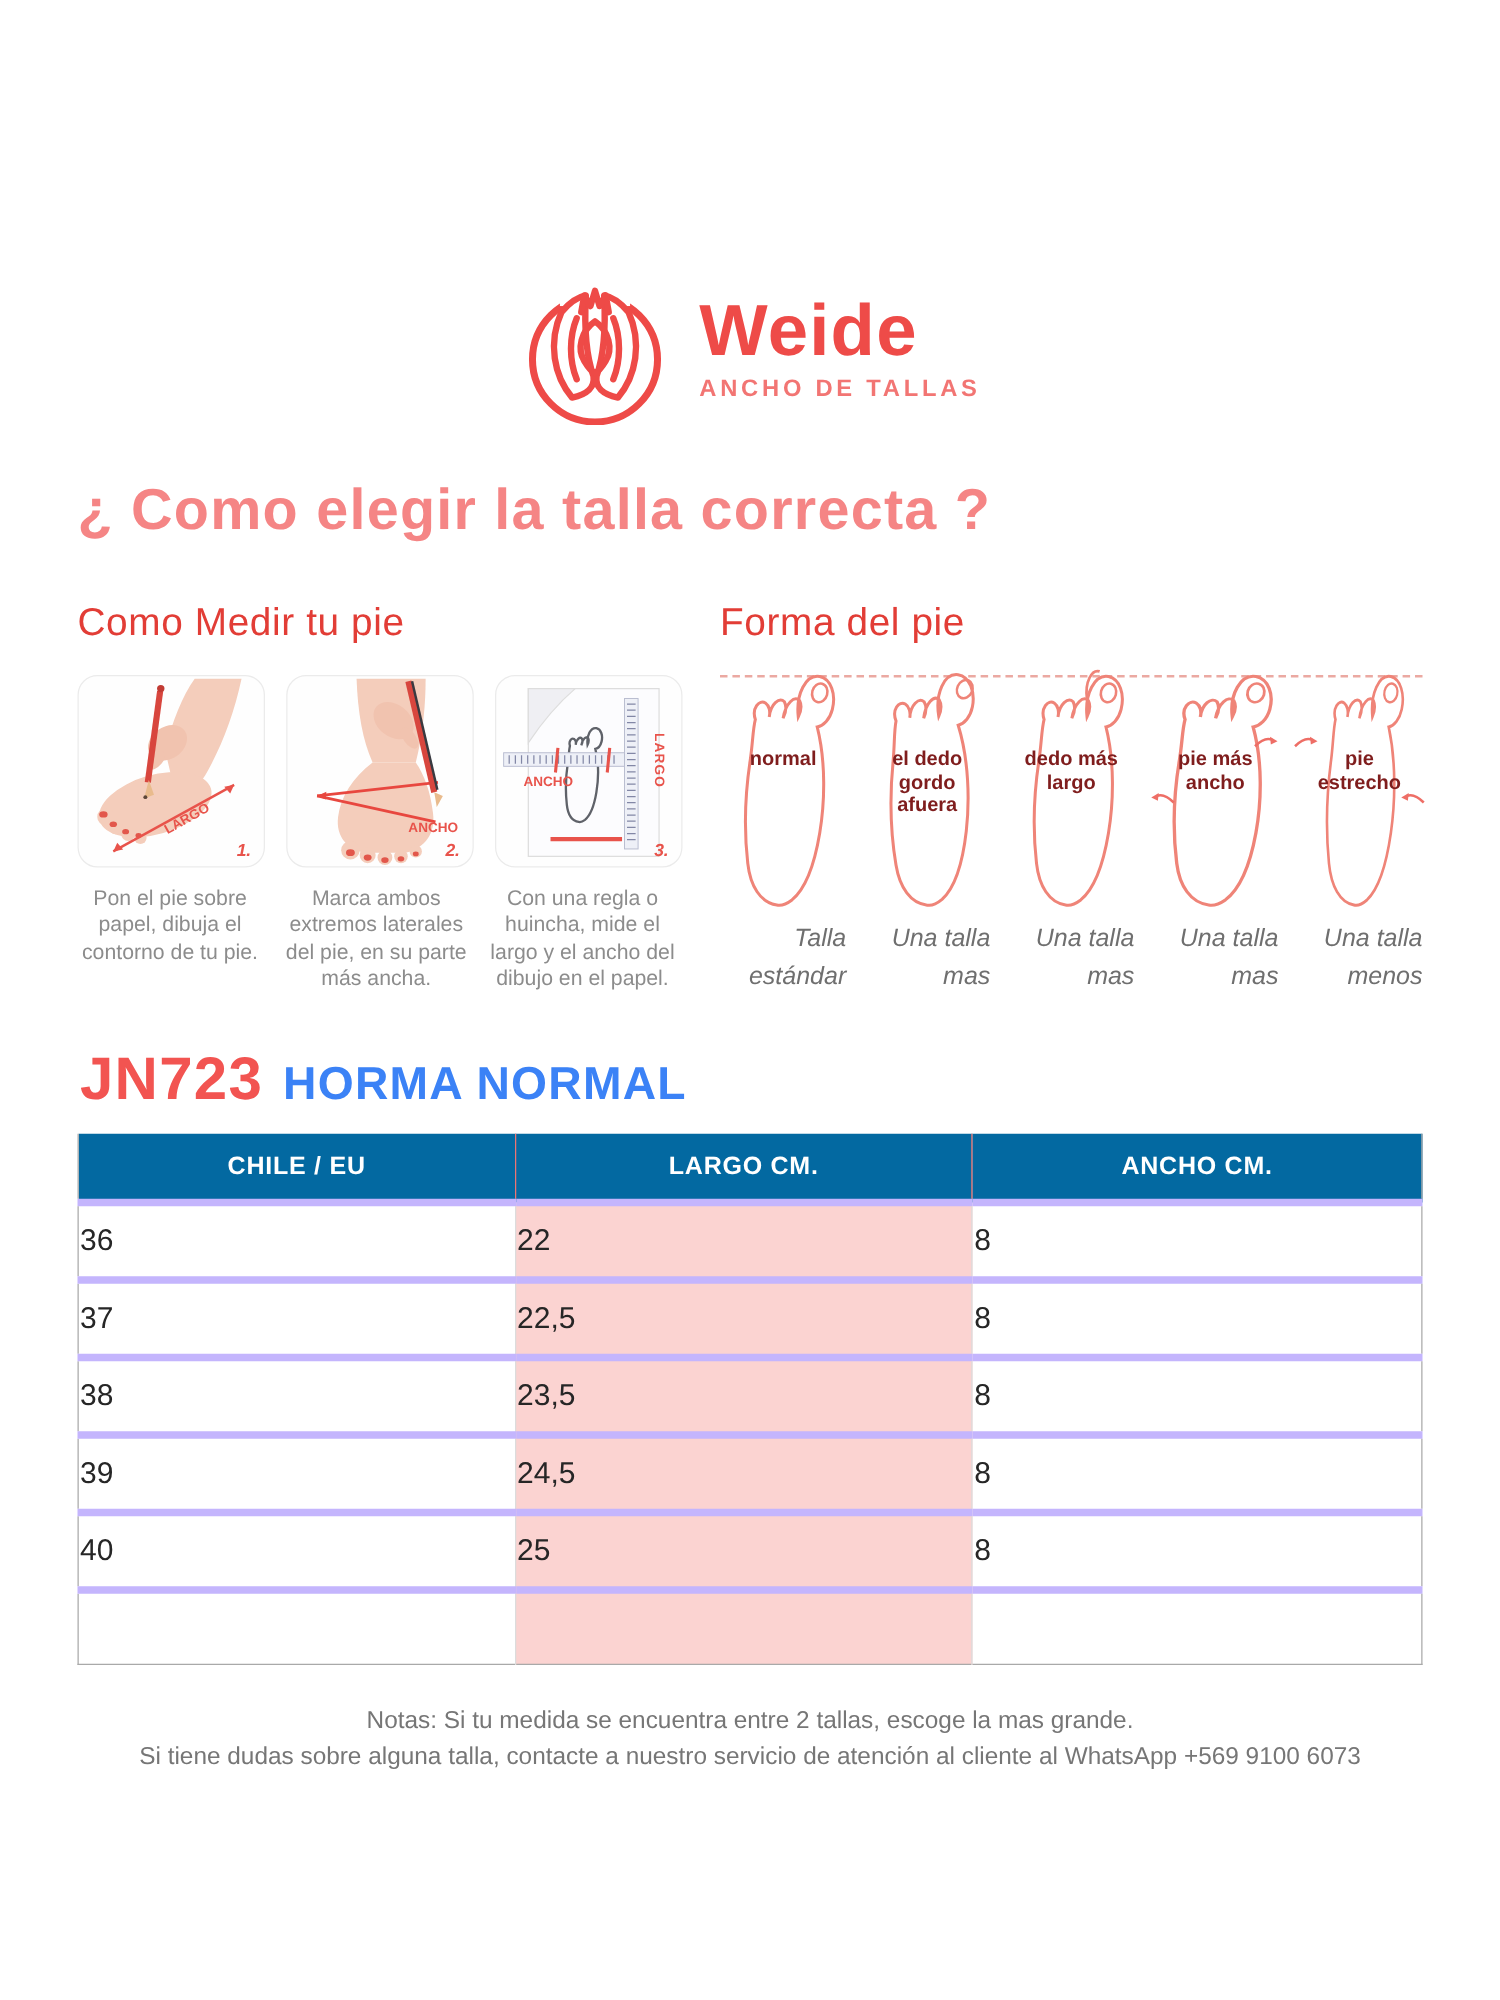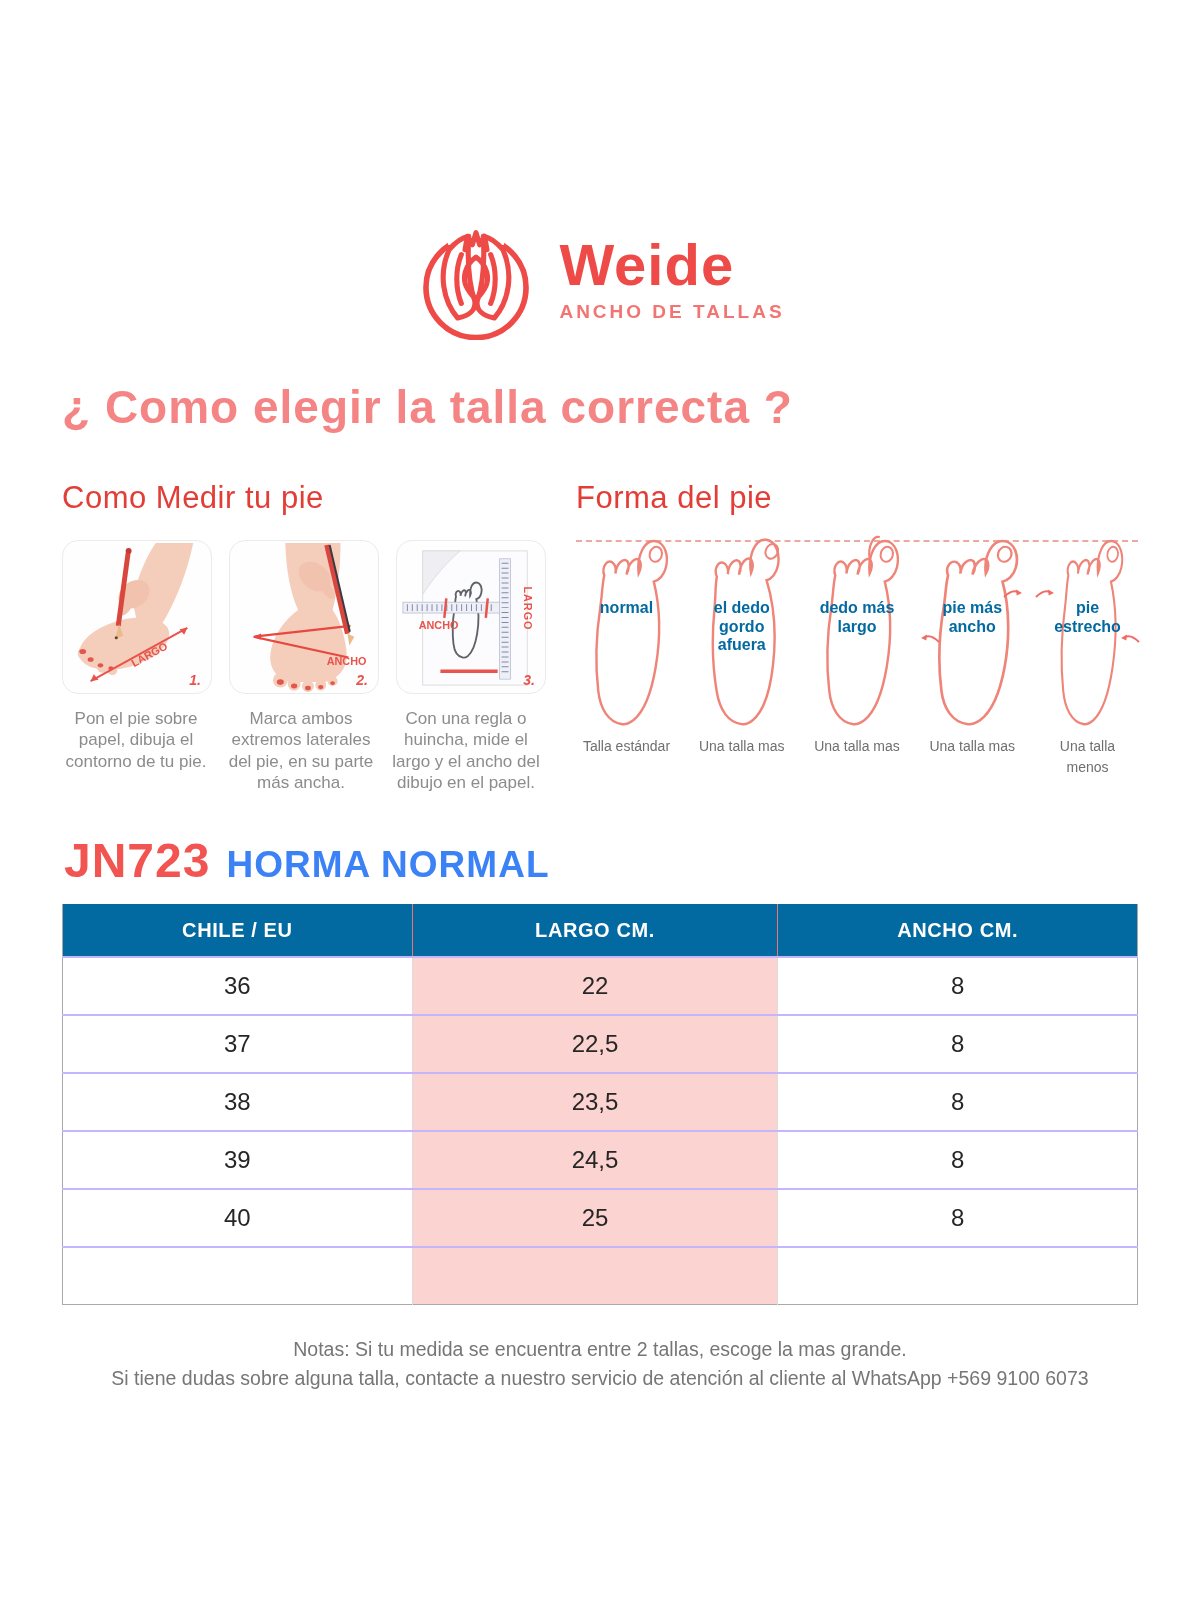--- a/index.html
+++ b/index.html
@@ -29,40 +29,40 @@
   .captions p{width:148px;flex:none;margin:0;text-align:center;color:#8c8c8c;font-weight:normal;
               font-size:17px;line-height:1.25;}
   
   .shapes{width:562px;margin-left:36px;flex:none;}
   .dash-line{border-top:2px dashed #eba9a2;margin-top:24px;height:0;}
   .feet{display:flex;justify-content:space-between;margin-top:-26px;position:relative;}
   .foot-item{position:relative;width:101px;height:214px;flex:none;}
   .foot-svg{width:100%;height:100%;display:block;}
   .wide .foot-svg{transform:scaleX(1.1);}
   .narrow .foot-svg{transform:scaleX(.86);}
-  .foot-label{position:absolute;top:39%;left:4%;right:4%;text-align:center;color:#0369a1;
+  .foot-label{position:absolute;top:39%;left:4%;right:4%;text-align:center;color:#7f1d1d;
               font-weight:bold;font-size:16px;line-height:1.15;}
   .mini-arrow{position:absolute;width:20px;height:12px;}
   .arr-tr{right:-4px;top:-12px;}
   .arr-bl{left:-6px;bottom:-8px;transform:scaleX(-1);}
   .arr-tl{left:-6px;top:-12px;}
   .arr-br{right:-6px;bottom:-8px;transform:scaleX(-1);}
   .feet-captions{display:flex;justify-content:space-between;margin-top:6px;}
-  .feet-captions p{width:101px;flex:none;margin:0;text-align:center;font-size:14px;color:#6f6f6f;line-height:1.5;}
+  .feet-captions p{width:101px;flex:none;margin:0;text-align:right;font-size:20px;color:#6f6f6f;line-height:1.5;font-style:italic;}
   
   .model-line{margin:40px 0 0 2px;}
   .model{font-size:48px;font-weight:bold;color:#f25451;letter-spacing:1px;}
   .model-sub{font-size:37px;font-weight:bold;color:#3b82f6;margin-left:16px;letter-spacing:1px;}
   
   .size-table{width:1076px;margin-top:16px;border-collapse:collapse;
               border-left:1px solid #a9a9a9;border-right:1px solid #a9a9a9;border-bottom:1px solid #a9a9a9;}
   .size-table th{background:#0369a1;color:#fff;font-size:20px;font-weight:bold;height:50px;
                  letter-spacing:.6px;border-right:1px solid #ec7573;}
   .size-table th:last-child{border-right:none;}
-  .size-table td{height:54px;text-align:center;font-size:24px;color:#262626;border-top:2px solid #c4b5fd;}
+  .size-table td{height:54px;font-size:24px;color:#262626;border-top:6px solid #c4b5fd;}
   .size-table td + td{border-left:1px solid #dcdcdc;}
   .size-table td.mid{background:#fbd3d1;}
   
   .notes{margin-top:30px;text-align:center;color:#767676;font-size:19.5px;line-height:1.5;}
   .notes p{margin:0;}
 </style>
 </head>
 <body>
 
 <svg width="0" height="0" style="position:absolute" aria-hidden="true">

